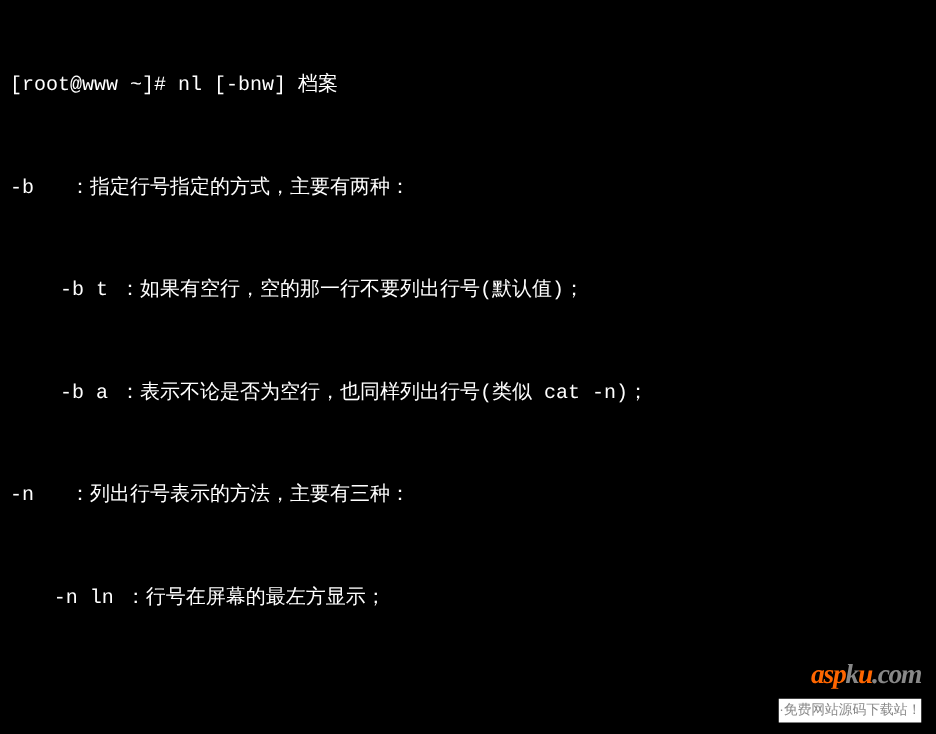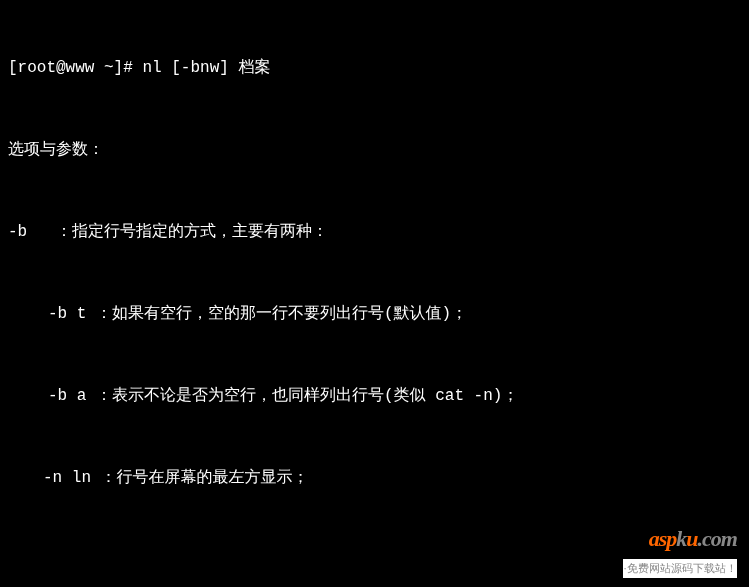--- a/index.html
+++ b/index.html
@@ -59,24 +59,24 @@
       background: #fff;
       padding: 1px 0;
       display: inline-block;
     }
   </style>
 </head>
 <body>
 
 <div class="terminal-content">
   <span class="line">[root@www ~]# nl [-bnw] 档案</span>
-  <span class="line">选项与参数：</span>
   <span class="line">-b   ：指定行号指定的方式，主要有两种：</span>
   <span class="line indent1">-b t ：如果有空行，空的那一行不要列出行号(默认值)；</span>
   <span class="line indent1">-b a ：表示不论是否为空行，也同样列出行号(类似 cat -n)；</span>
+  <span class="line">-n   ：列出行号表示的方法，主要有三种：</span>
   <span class="line indent2">-n ln ：行号在屏幕的最左方显示；</span>
   
   
   
   
   
   
   
   
 </div>

